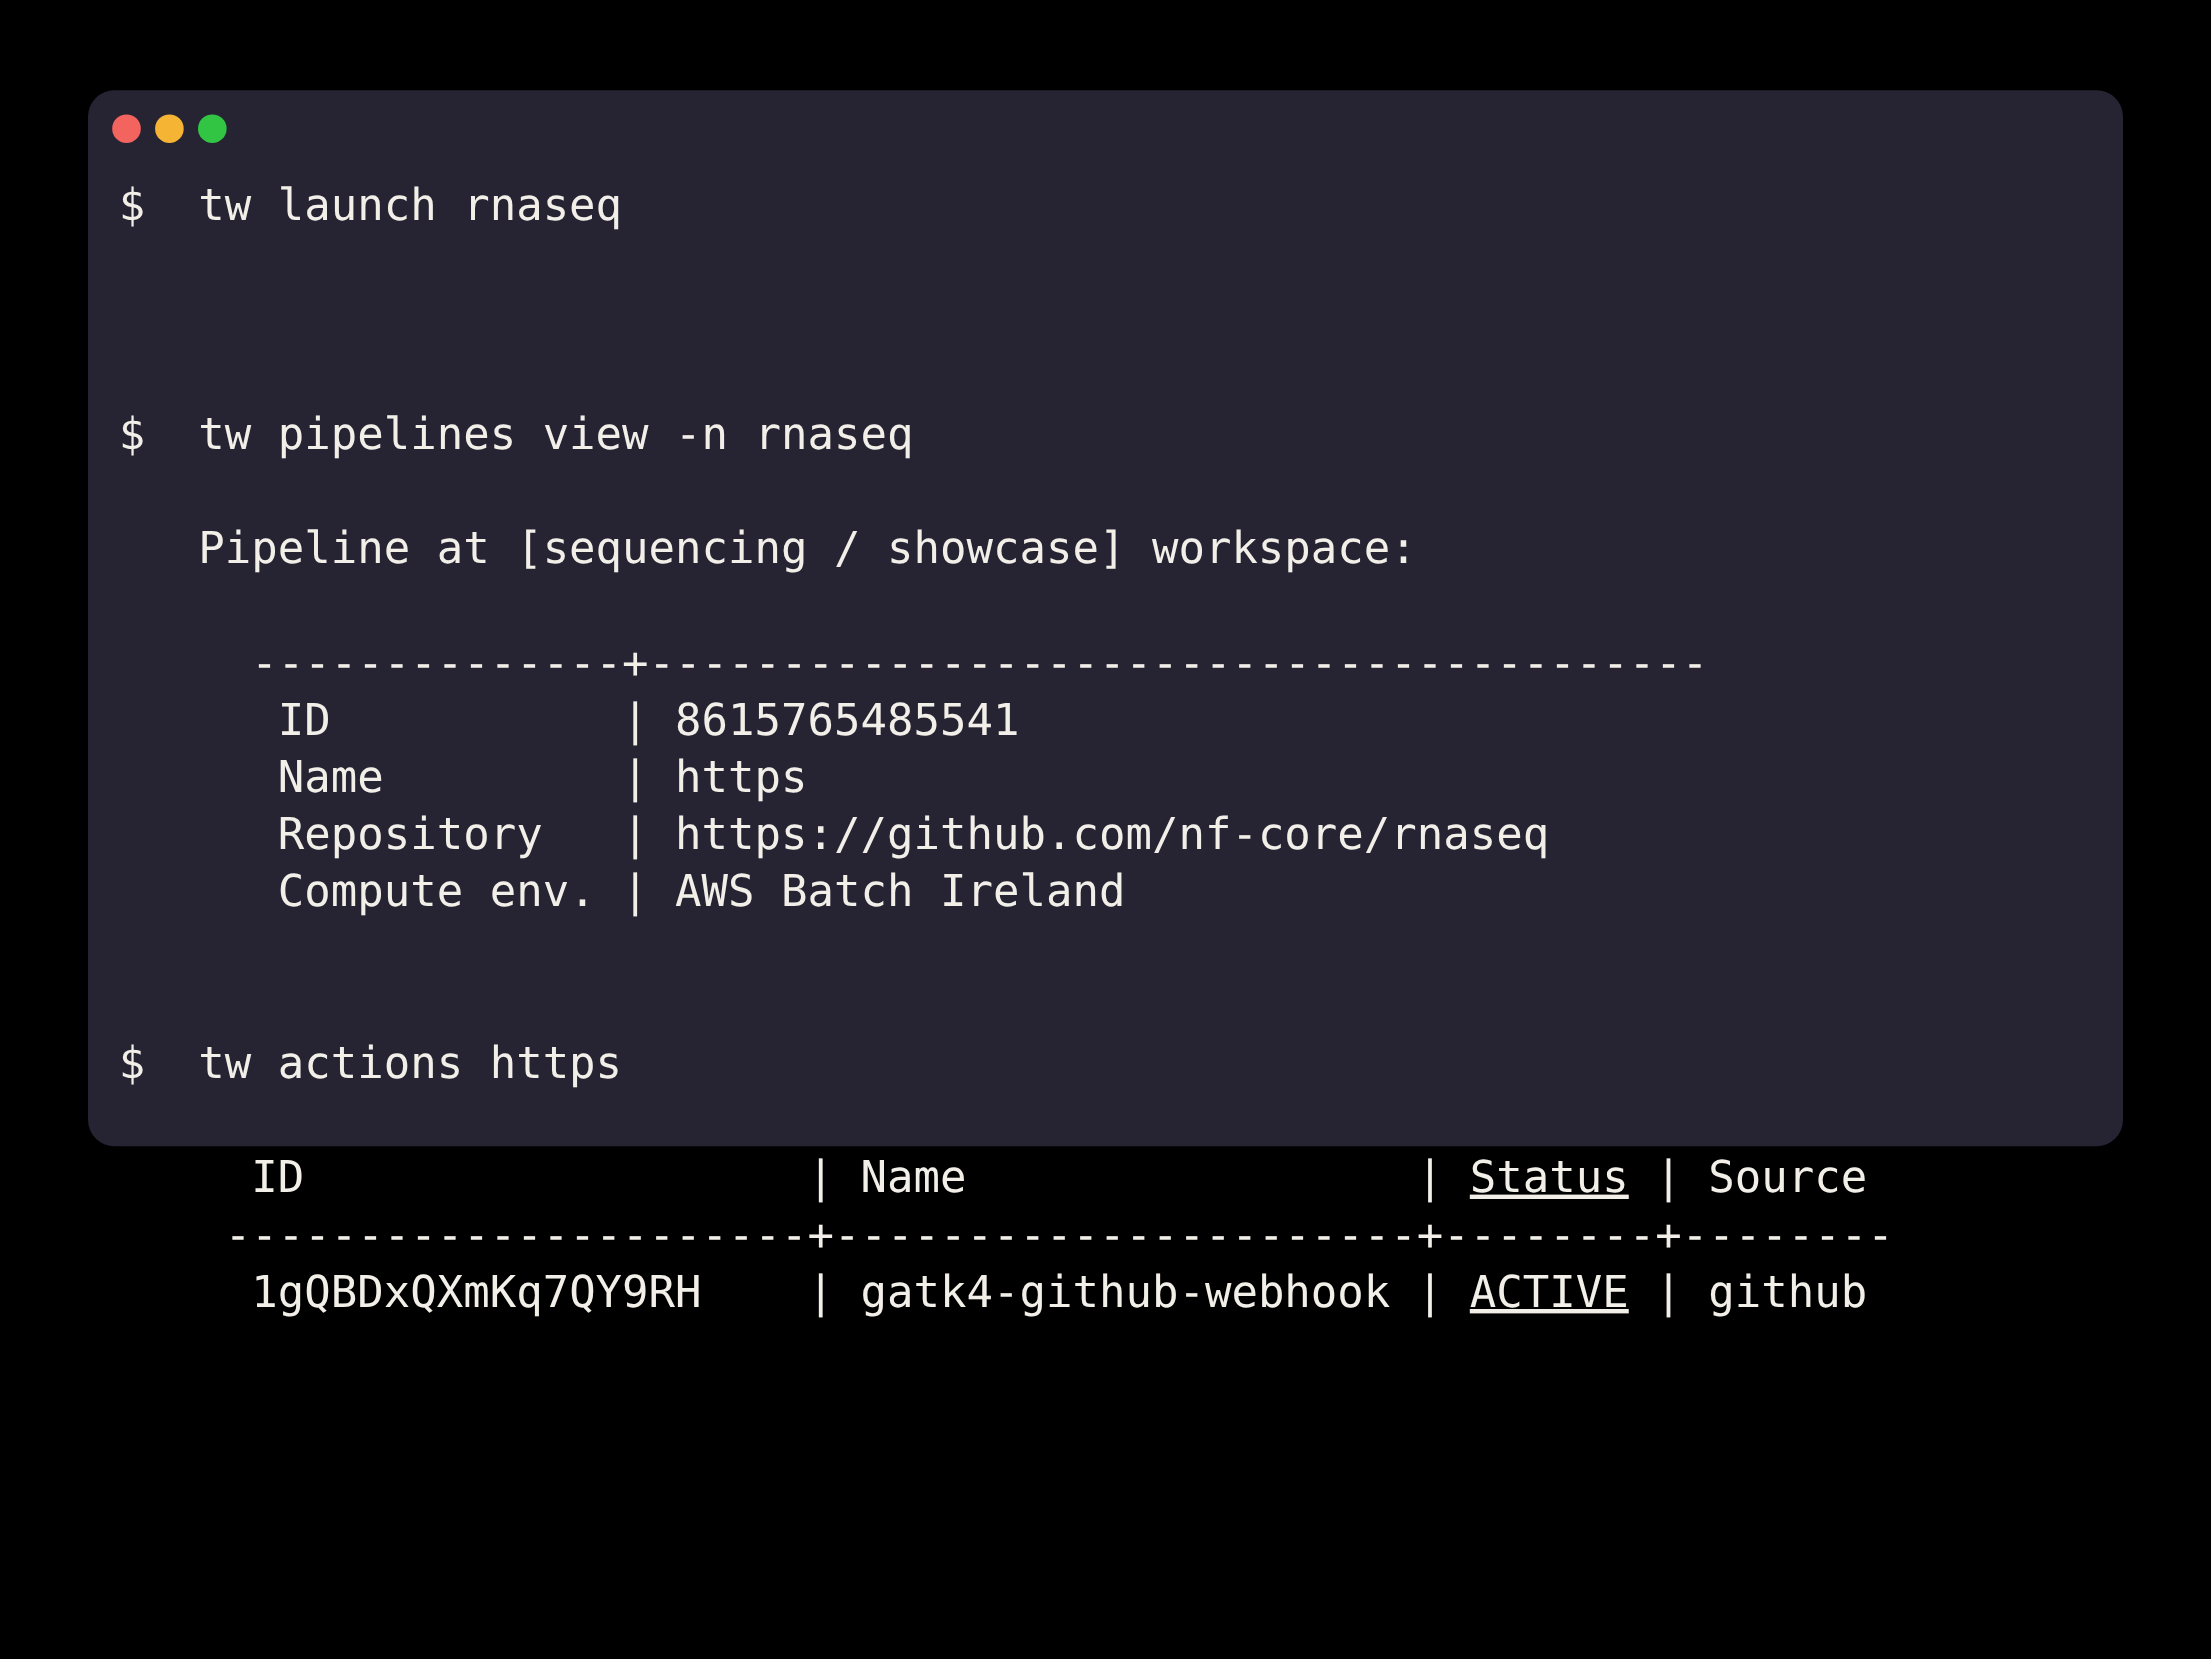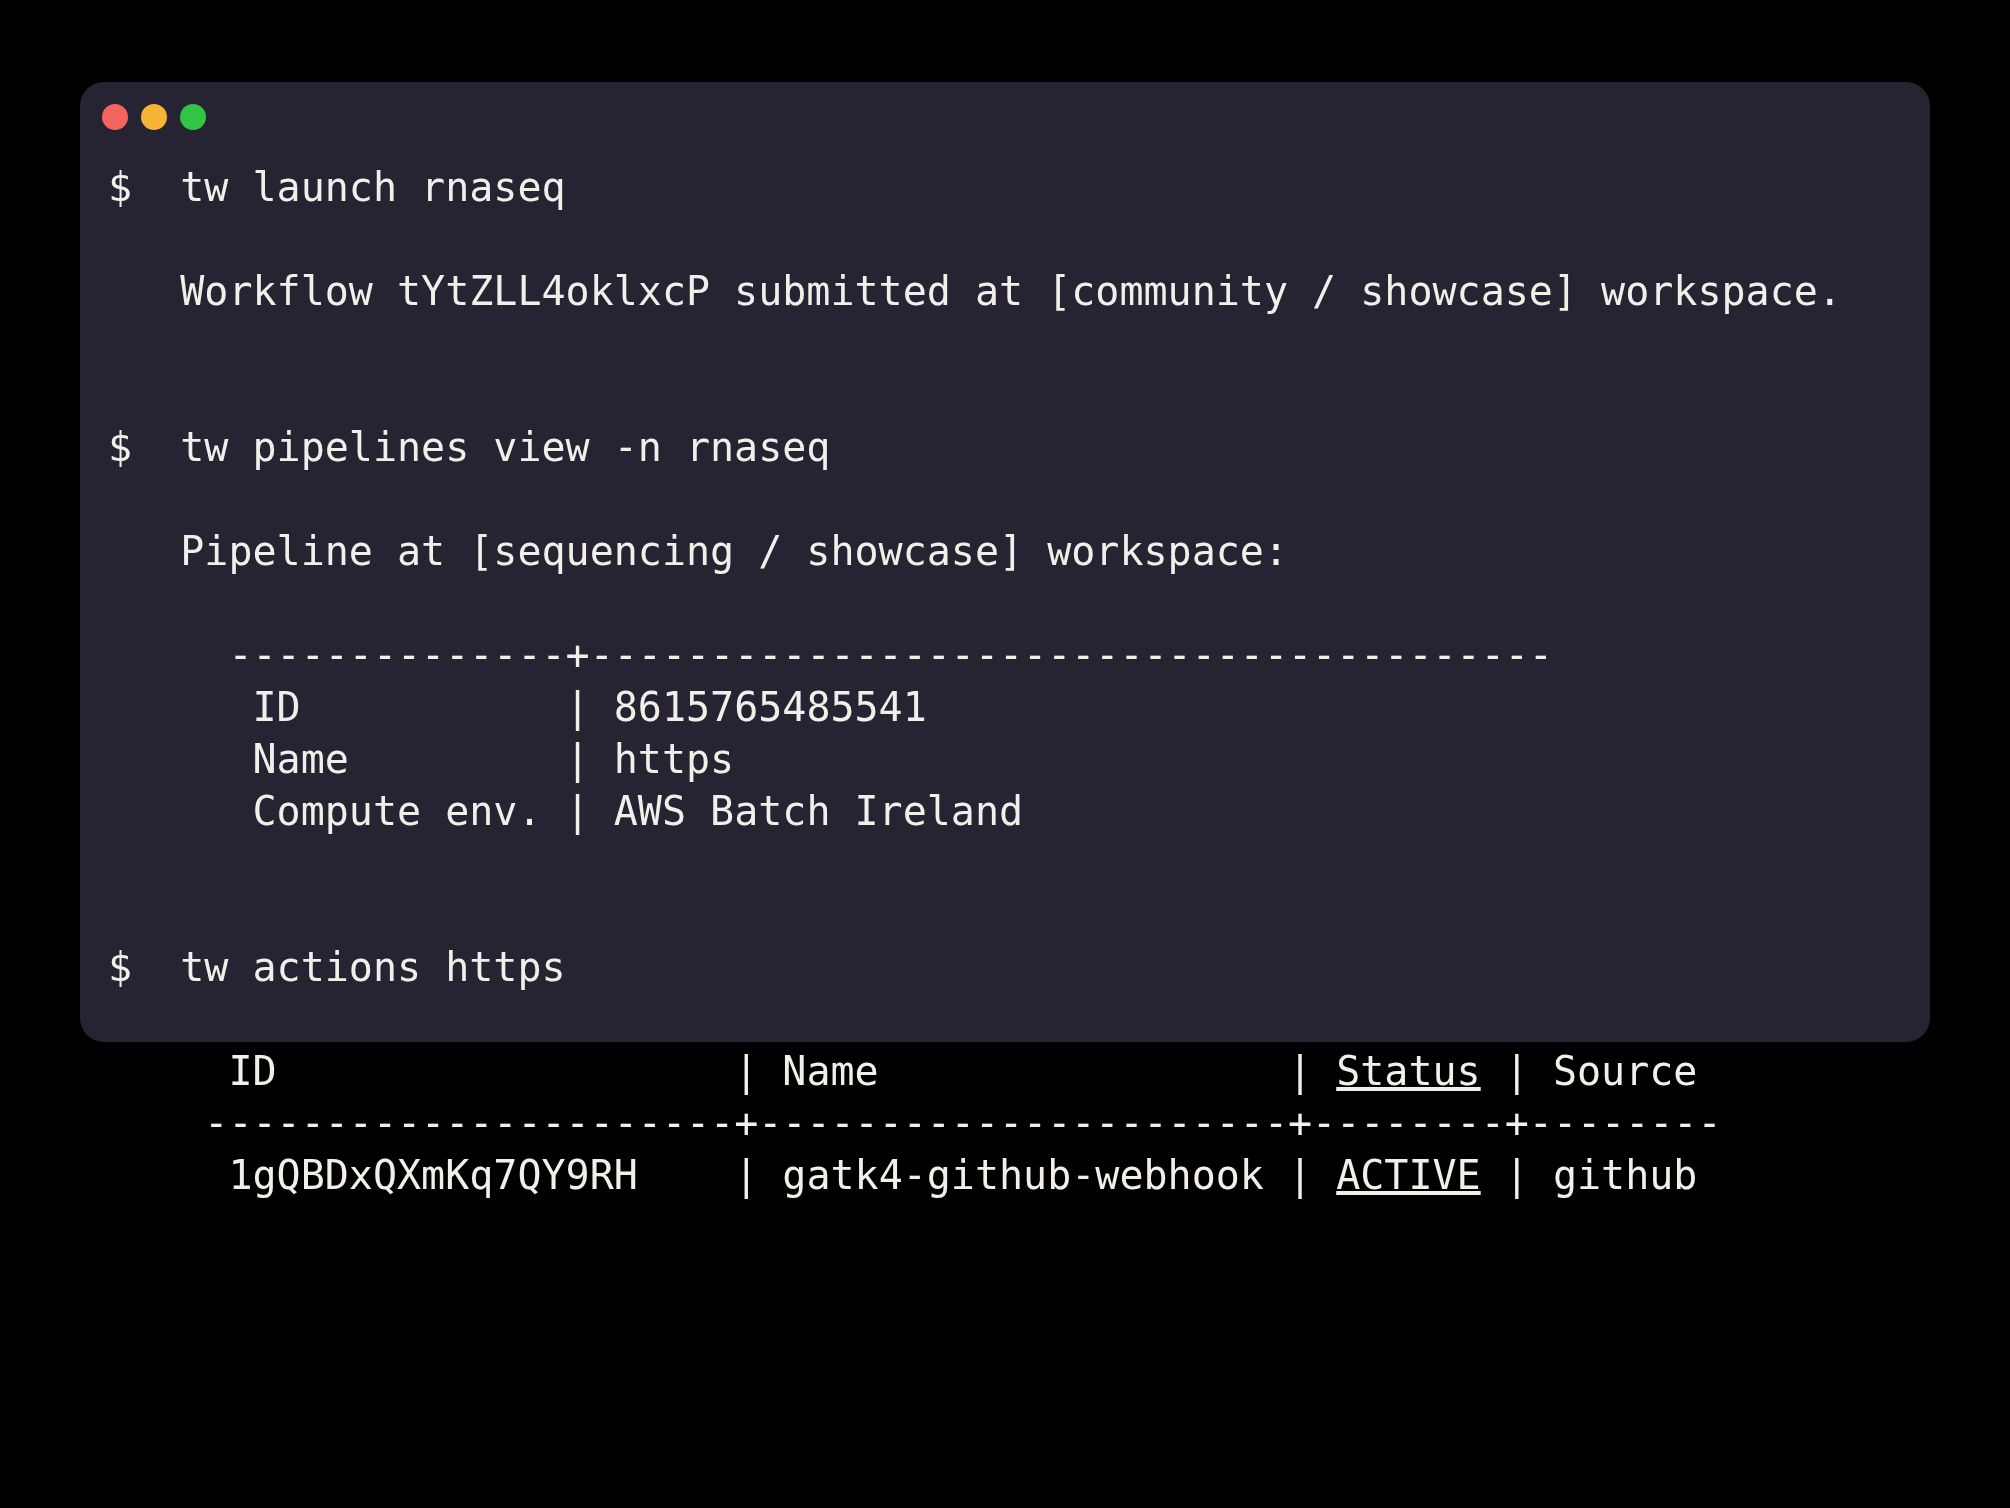--- a/index.html
+++ b/index.html
@@ -52,32 +52,32 @@
 
 <div class="stage" style="background: rgb(0, 0, 0);">
   <div class="window" style="background: rgb(38, 35, 51);">
 
     <div class="titlebar"><span class="dot" style="background: rgb(244, 100, 95);"></span><span class="dot" style="background: rgb(245, 180, 51);"></span><span class="dot" style="background: rgb(50, 197, 68);"></span></div>
 
     <div class="term" style="color: rgb(242, 239, 233);">
 
       <div class="line"><span class="prompt">$</span><span>tw launch rnaseq</span></div>
       <div class="line"></div>
-      <div class="line ind3">Workflow tYtZLL4oklxcP submitted at [community / showcase] workspace.</div>
       <div class="line"></div>
       <div class="line"></div>
 
       <div class="line"><span class="prompt">$</span><span>tw pipelines view -n rnaseq</span></div>
       <div class="line"></div>
       <div class="line ind3">Pipeline at [sequencing / showcase] workspace:</div>
       <div class="line"></div>
 
       <div class="line ind5">--------------+----------------------------------------</div>
       <div class="line ind6"><span class="plabel">ID</span><span>|</span><span class="pvalue">8615765485541</span></div>
       <div class="line ind6"><span class="plabel">Name</span><span>|</span><span class="pvalue">https</span></div>
+      <div class="line ind6"><span class="plabel">Repository</span><span>|</span><span class="pvalue">https://github.com/nf-core/rnaseq</span></div>
       <div class="line ind6"><span class="plabel">Compute env.</span><span>|</span><span class="pvalue">AWS Batch Ireland</span></div>
       <div class="line"></div>
       <div class="line"></div>
 
       <div class="line"><span class="prompt">$</span><span>tw actions https</span></div>
       <div class="line"></div>
 
       <div class="line ind5"><span class="a-id">ID</span><span>|</span><span class="a-name">Name</span><span>|</span><span class="a-status">Status</span><span>|</span><span class="a-source">Source</span></div>
       <div class="line ind4">----------------------+----------------------+--------+--------</div>
       <div class="line ind5"><span class="a-id">1gQBDxQXmKq7QY9RH</span><span>|</span><span class="a-name">gatk4-github-webhook</span><span>|</span><span class="a-status">ACTIVE</span><span>|</span><span class="a-source">github</span></div>

